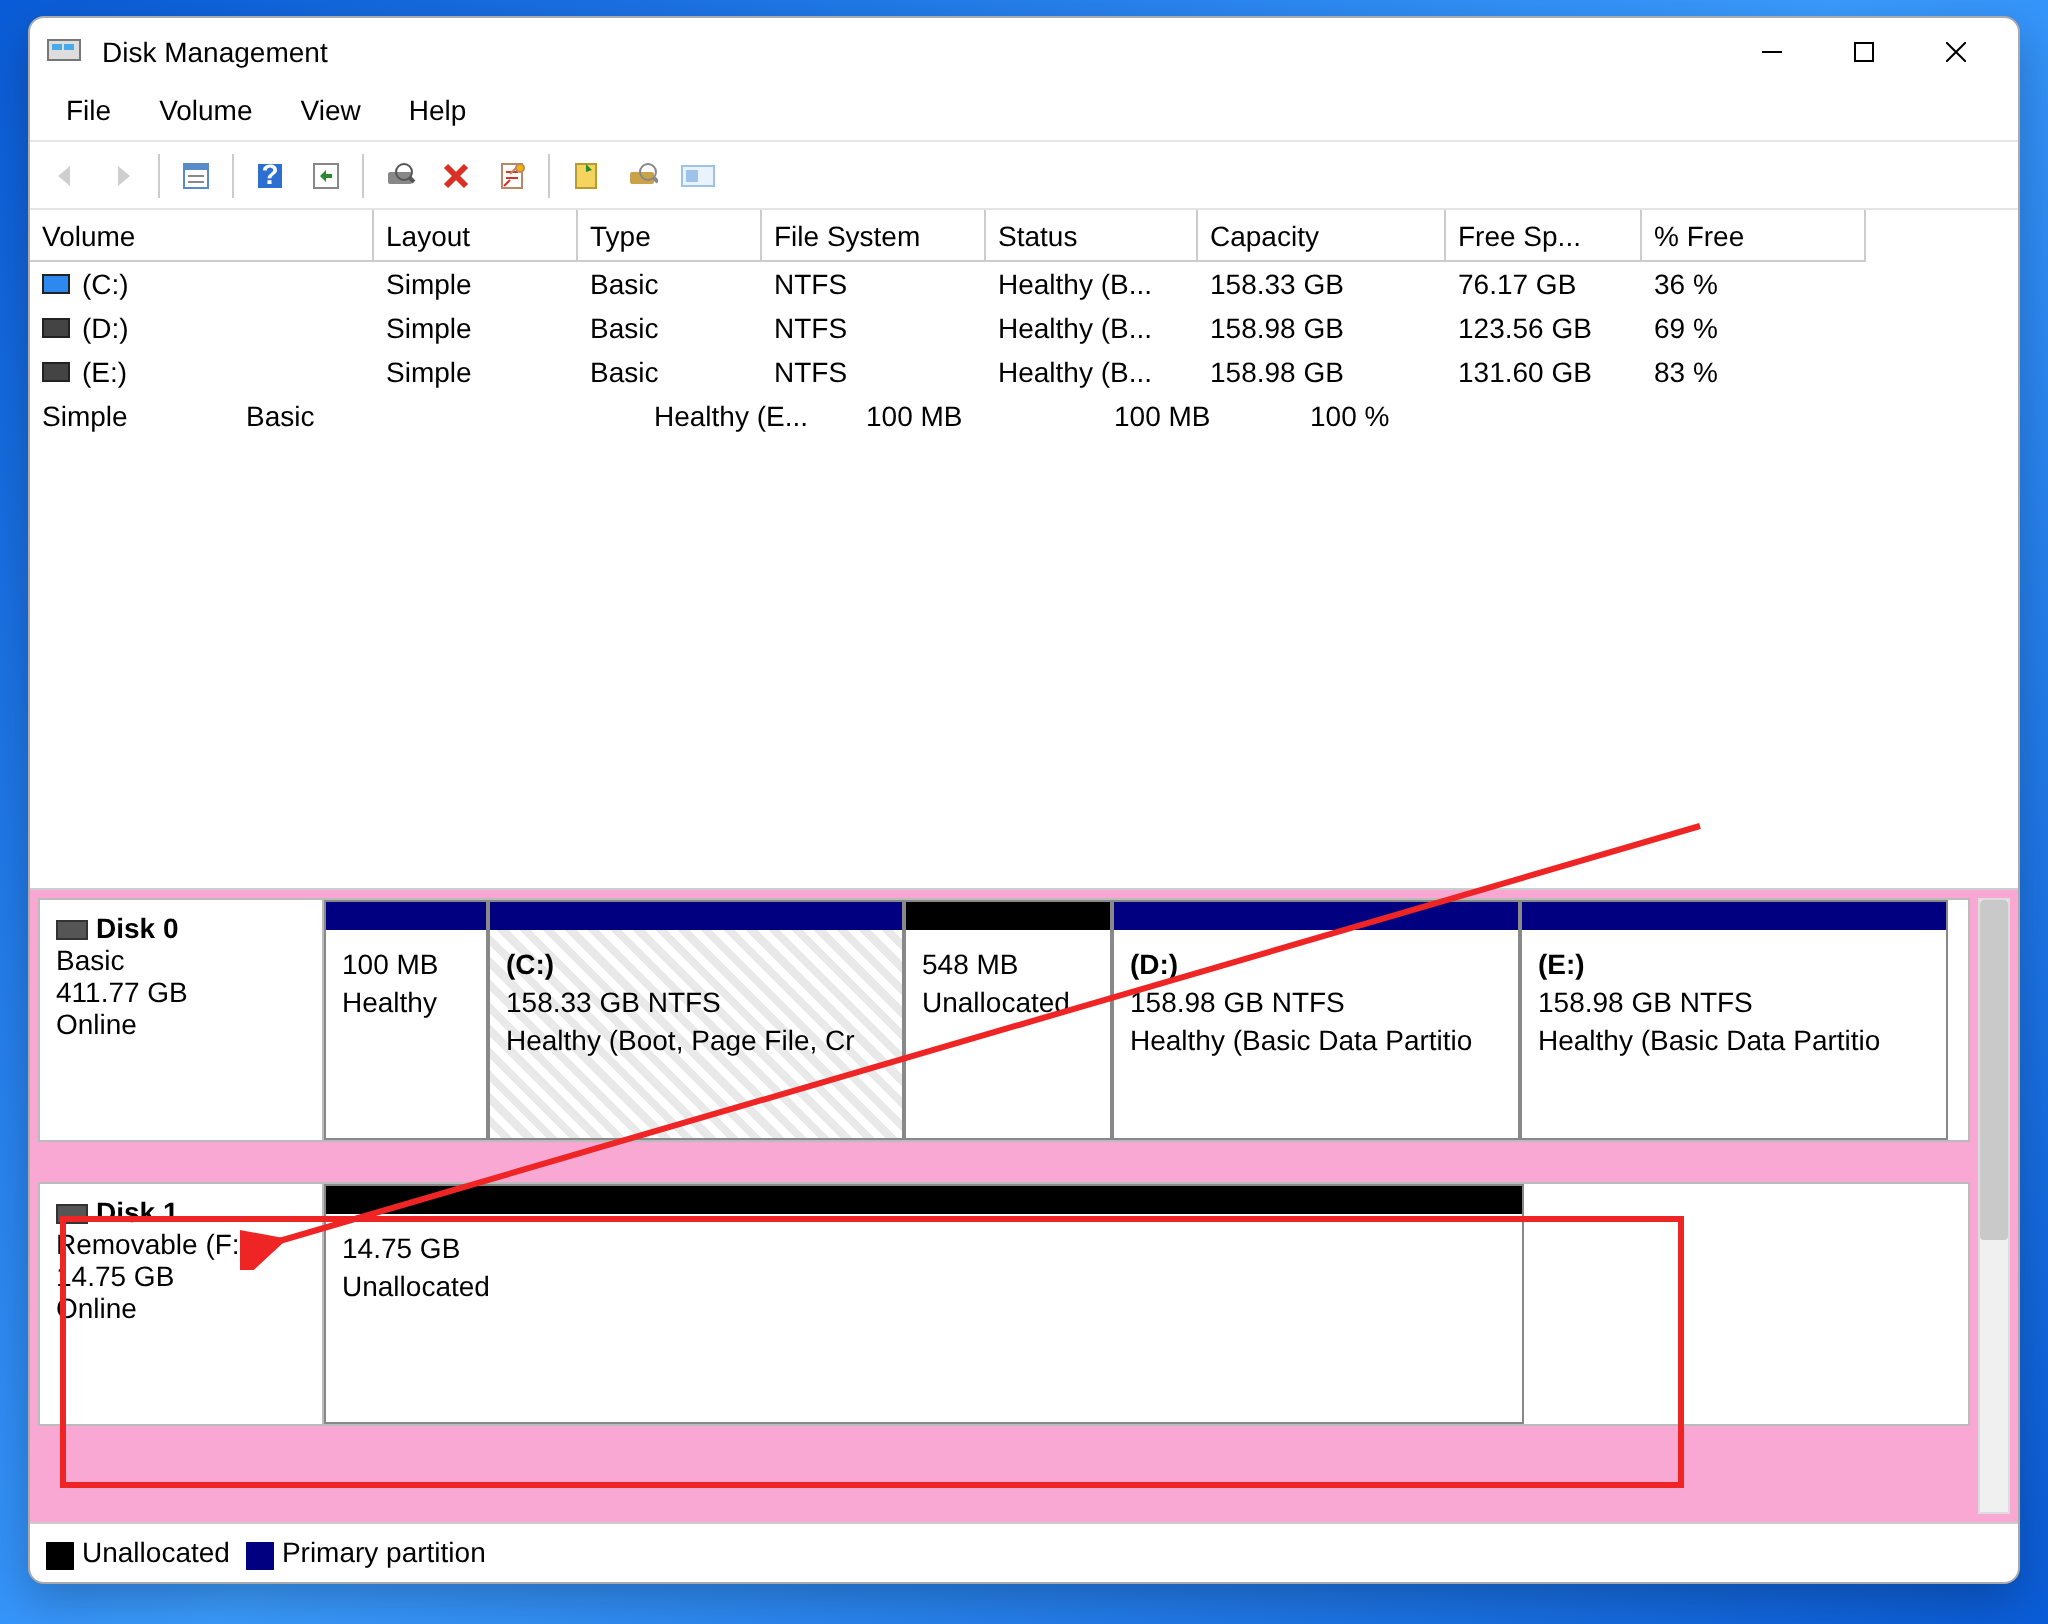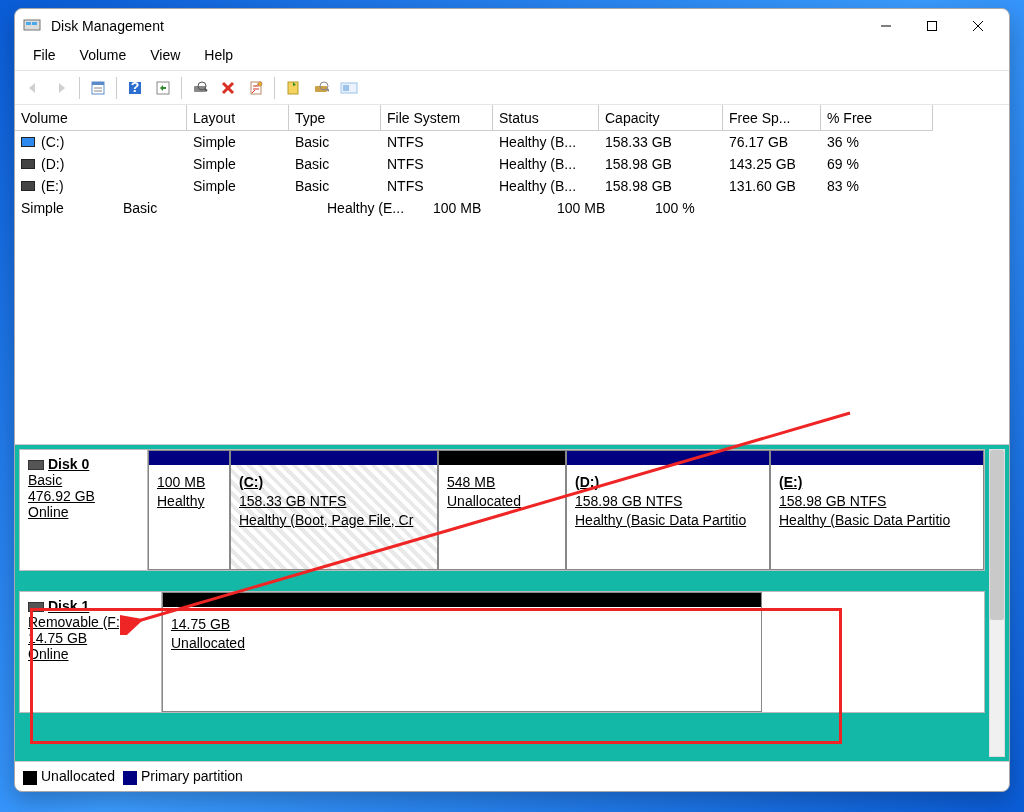--- a/index.html
+++ b/index.html
@@ -16,21 +16,21 @@
   .toolbar .sep { width:1px; height:22px; background:#ccc; margin:0 4px; }
   .tbtn { width:24px; height:24px; display:flex; align-items:center; justify-content:center; margin:0 2px; cursor:pointer; }
   .tbtn.disabled { opacity:.4; cursor:default; }
   .volume-panel { flex:0 0 340px; border-bottom:1px solid #ccc; overflow:auto; }
   .vol-head, .vol-row { display:flex; }
   .vol-head .cell { border-right:1px solid #ccc; border-bottom:1px solid #ccc; background:#fff; padding:4px 6px; font-weight:400; text-align:left; height:26px; display:flex; align-items:center; position:relative; }
   .vol-row .cell { padding:2px 6px; height:22px; display:flex; align-items:center; white-space:nowrap; overflow:hidden; text-overflow:ellipsis; }
   .c-vol{width:172px} .c-lay{width:102px} .c-typ{width:92px} .c-fs{width:112px} .c-st{width:106px} .c-cap{width:124px} .c-free{width:98px} .c-pct{width:112px}
   .drive-icon { width:14px; height:10px; background:#444; border:1px solid #222; margin-right:6px; display:inline-block; }
   .drive-icon.c { background:#2d89ef; }
-  .disk-panel { flex:1; overflow:auto; background:#14b8a6; padding:4px; position:relative;text-decoration:underline; }
+  .disk-panel { flex:1; overflow:auto; background:#f9a8d4; padding:4px; position:relative; }
   .disk-row { height:122px; border:1px solid #bbb; margin-bottom:20px; display:flex; background:#fff; }
   .disk-info { width:142px; border-right:1px solid #bbb; padding:6px 8px; }
   .disk-name { font-weight:700; }
   .disk-info .di-icon { display:inline-block; width:16px; height:10px; background:#555; border:1px solid #333; margin-right:4px; vertical-align:middle; }
   .parts { flex:1; display:flex; position:relative; }
   .part { border:1px solid #888; margin:0; display:flex; flex-direction:column; }
   .part .bar { height:14px; background:#000080; }
   .part .bar.black { background:#000; }
   .part .body { flex:1; padding:8px 8px; overflow:hidden; white-space:nowrap; }
   .part .body .l { display:block; font-size:14px; line-height:1.35; }
@@ -192,21 +192,21 @@
         <div class="vol-row">
           <div class="cell c-vol">
             <span class="drive-icon "></span>
             <span>(D:)</span>
           </div>
           <div class="cell c-lay">Simple</div>
           <div class="cell c-typ">Basic</div>
           <div class="cell c-fs">NTFS</div>
           <div class="cell c-st">Healthy (B...</div>
           <div class="cell c-cap">158.98 GB</div>
-          <div class="cell c-free">143.25 GB</div>
+          <div class="cell c-free">123.56 GB</div>
           <div class="cell c-pct">69 %</div>
         </div>
         <div class="vol-row">
           <div class="cell c-vol">
             <span class="drive-icon "></span>
             <span>(E:)</span>
           </div>
           <div class="cell c-lay">Simple</div>
           <div class="cell c-typ">Basic</div>
           <div class="cell c-fs">NTFS</div>
@@ -226,41 +226,41 @@
         </div>
       </div>
   </div>
 
   <div class="disk-panel">
     <div id="disks-body" style="margin-right:20px;">
         <div class="disk-row">
           <div class="disk-info">
             <div><span class="di-icon"></span><span class="disk-name">Disk 0</span></div>
             <div>Basic</div>
-            <div>476.92 GB</div>
+            <div>411.77 GB</div>
             <div>Online</div>
           </div>
           <div class="parts">
             <div class="part" style="width: 82px;">
               <div class="bar "></div>
               <div class="body">
                 <span class="l"></span>
                 <span class="l">100 MB</span>
                 <span class="l">Healthy</span>
               </div>
             </div>
             <div class="part hatched" style="width: 208px;">
               <div class="bar "></div>
               <div class="body">
                 <span class="l b">(C:)</span>
                 <span class="l">158.33 GB NTFS</span>
                 <span class="l">Healthy (Boot, Page File, Cr</span>
               </div>
             </div>
-            <div class="part" style="width: 128px;">
+            <div class="part" style="width: 104px;">
               <div class="bar black"></div>
               <div class="body">
                 <span class="l"></span>
                 <span class="l">548 MB</span>
                 <span class="l">Unallocated</span>
               </div>
             </div>
             <div class="part" style="width: 204px;">
               <div class="bar "></div>
               <div class="body">

